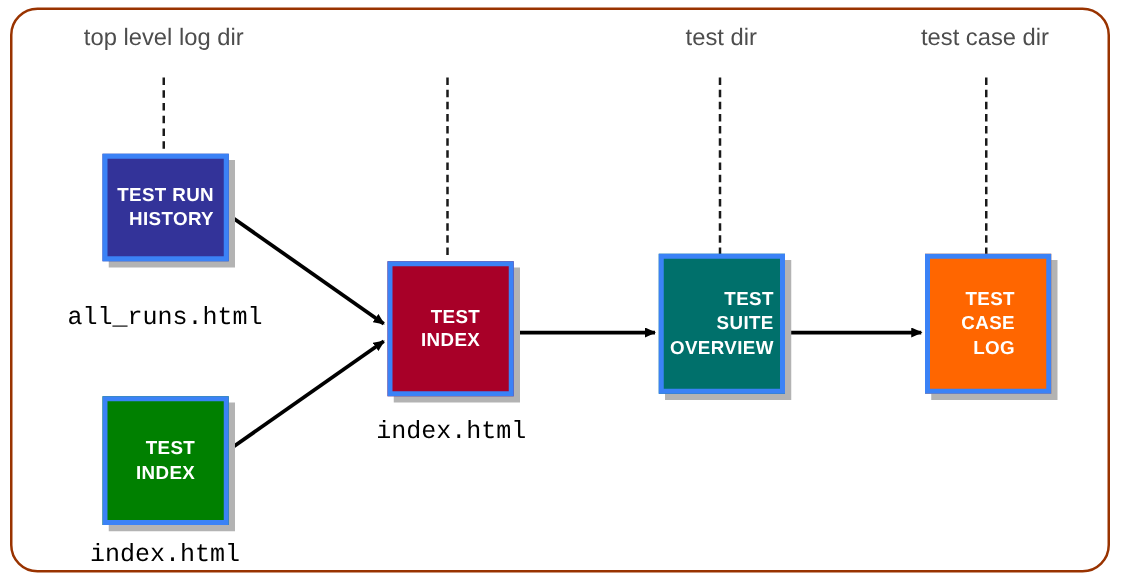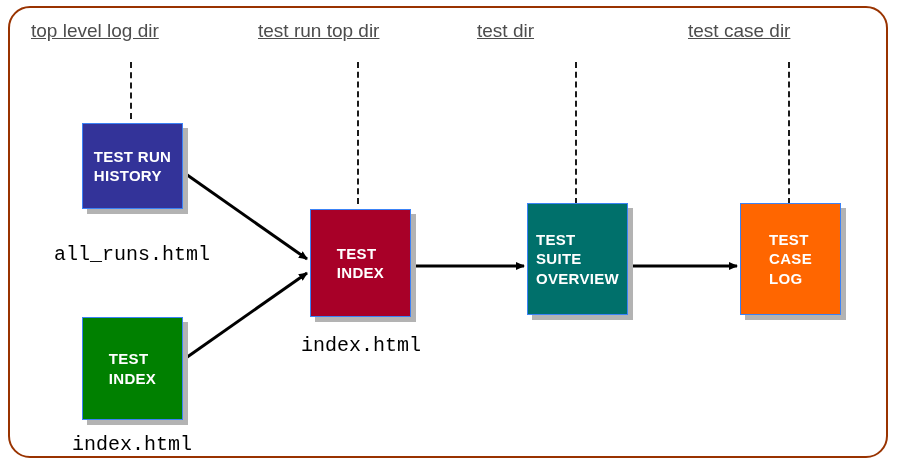--- a/index.html
+++ b/index.html
@@ -22,47 +22,47 @@
     top: 6px;
     width: 880px;
     height: 452px;
     border: 2px solid #993300;
     border-radius: 22px;
     box-sizing: border-box;
     pointer-events: none;
   }
   .col-header {
     position: absolute;
+    text-align: center;
     color: #4d4d4d;
     font-family: "Liberation Sans", sans-serif;
     font-size: 19px;
     font-weight: normal;
     white-space: nowrap;
     letter-spacing: 0px;
-    text-decoration: underline;
   }
   .dash-line {
     position: absolute;
     width: 0;
     border-left: 2px dashed #1a1a1a;
   }
   .node {
     position: absolute;
     box-sizing: border-box;
-    border: 1px solid #3b82f6;
+    border: 4px solid #3b82f6;
     box-shadow: 5px 5px 0 0 #b3b3b3;
     color: #ffffff;
     font-family: "Liberation Sans", sans-serif;
     font-size: 15px;
     font-weight: bold;
     line-height: 1.28;
     display: flex;
     align-items: center;
     justify-content: center;
-    text-align: left;
+    text-align: right;
     letter-spacing: 0.3px;
   }
   .node .node-label {
     display: block;
     padding: 0 2px;
     white-space: pre-line;
   }
   .file-label {
     position: absolute;
     color: #000000;
@@ -82,21 +82,20 @@
   }
 </style>
 </head>
 <body>
 
 <div id="page">
 
   <div class="frame"></div>
 
   <div class="col-header" style="left:31px; top:20px; width:200px;">top level log dir</div>
-  <div class="col-header" style="left:258px; top:20px; width:200px;">test run top dir</div>
   <div class="col-header" style="left:477px; top:20px; width:200px;">test dir</div>
   <div class="col-header" style="left:688px; top:20px; width:200px;">test case dir</div>
 
   <div class="dash-line" style="left:130px; top:62px; height:57px;"></div>
   <div class="dash-line" style="left:357px; top:62px; height:142px;"></div>
   <div class="dash-line" style="left:575px; top:62px; height:142px;"></div>
   <div class="dash-line" style="left:788px; top:62px; height:142px;"></div>
 
   <svg class="arrows" viewBox="0 0 899 469" xmlns="http://www.w3.org/2000/svg">
     <defs>

